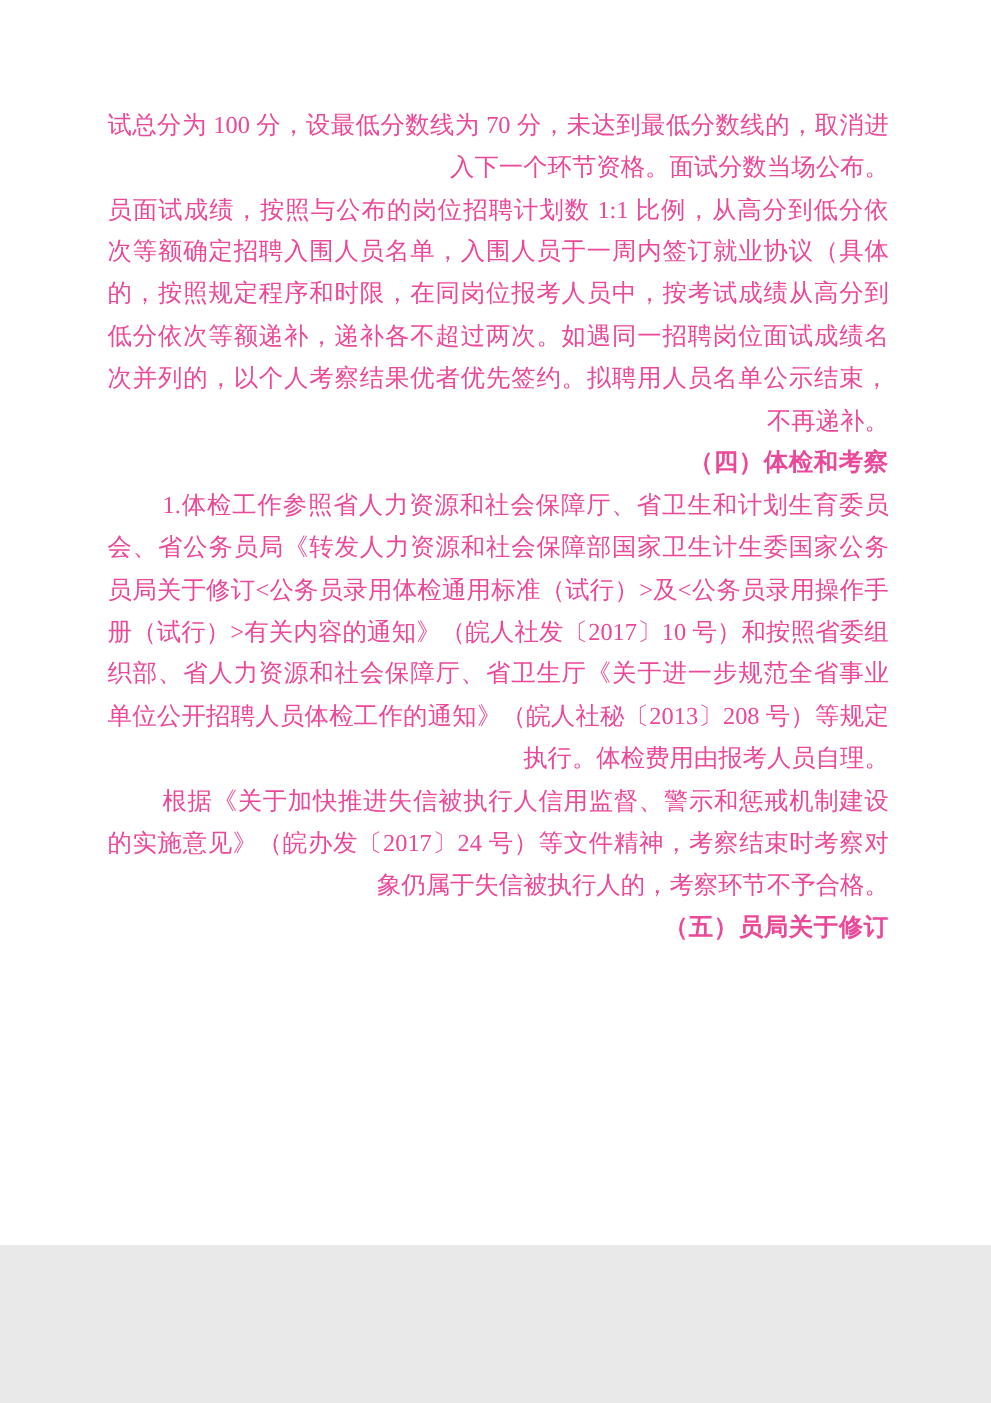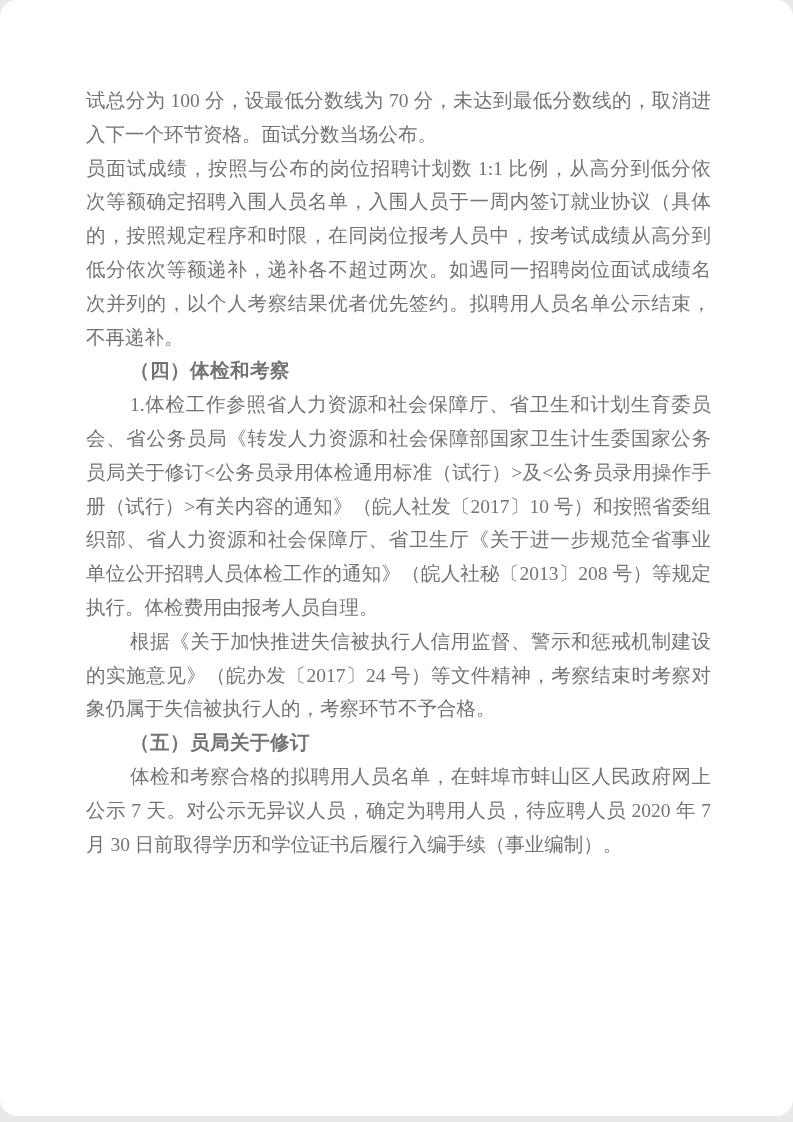--- a/index.html
+++ b/index.html
@@ -3,45 +3,44 @@
 <meta charset="utf-8">
 <style>
   html, body {
     margin: 0;
     padding: 0;
     background: #e9e9e9;
   }
   .page {
     position: relative;
     width: 793px;
-    height: 1116px;
+    height: 996px;
     margin: 0 auto;
     background: #ffffff;
     overflow: hidden;
     font-family: "Liberation Serif", "DejaVu Serif", serif;
-    color: #737373;
-    border-radius: 17px;
+    color: #ec4899;
   }
   .content {
     position: absolute;
     left: 86px;
     top: 84px;
     width: 625px;
   }
   .paragraph {
     margin: 0;
     padding: 0;
   }
   .line {
     height: 33.8px;
     line-height: 33.8px;
     font-size: 19.5px;
     white-space: normal;
     overflow: hidden;
-    text-align: left;
+    text-align: right;
   }
   .line.justify {
     text-align: justify;
     text-align-last: justify;
     text-justify: inter-ideograph;
   }
   .line.indent {
     padding-left: 44px;
   }
   .heading .line {
@@ -81,19 +80,14 @@
         <div class="line">执行。体检费用由报考人员自理。</div>
       </div>
       <div class="paragraph">
         <div class="line justify indent">根据《关于加快推进失信被执行人信用监督、警示和惩戒机制建设</div>
         <div class="line justify">的实施意见》（皖办发〔2017〕24 号）等文件精神，考察结束时考察对</div>
         <div class="line">象仍属于失信被执行人的，考察环节不予合格。</div>
       </div>
       <div class="paragraph heading">
         <div class="line indent">（五）员局关于修订</div>
       </div>
-      <div class="paragraph">
-        <div class="line justify indent">体检和考察合格的拟聘用人员名单，在蚌埠市蚌山区人民政府网上</div>
-        <div class="line justify">公示 7 天。对公示无异议人员，确定为聘用人员，待应聘人员 2020 年 7</div>
-        <div class="line">月 30 日前取得学历和学位证书后履行入编手续（事业编制）。</div>
-      </div>
     </div>
 </div>
 
 </body></html>

